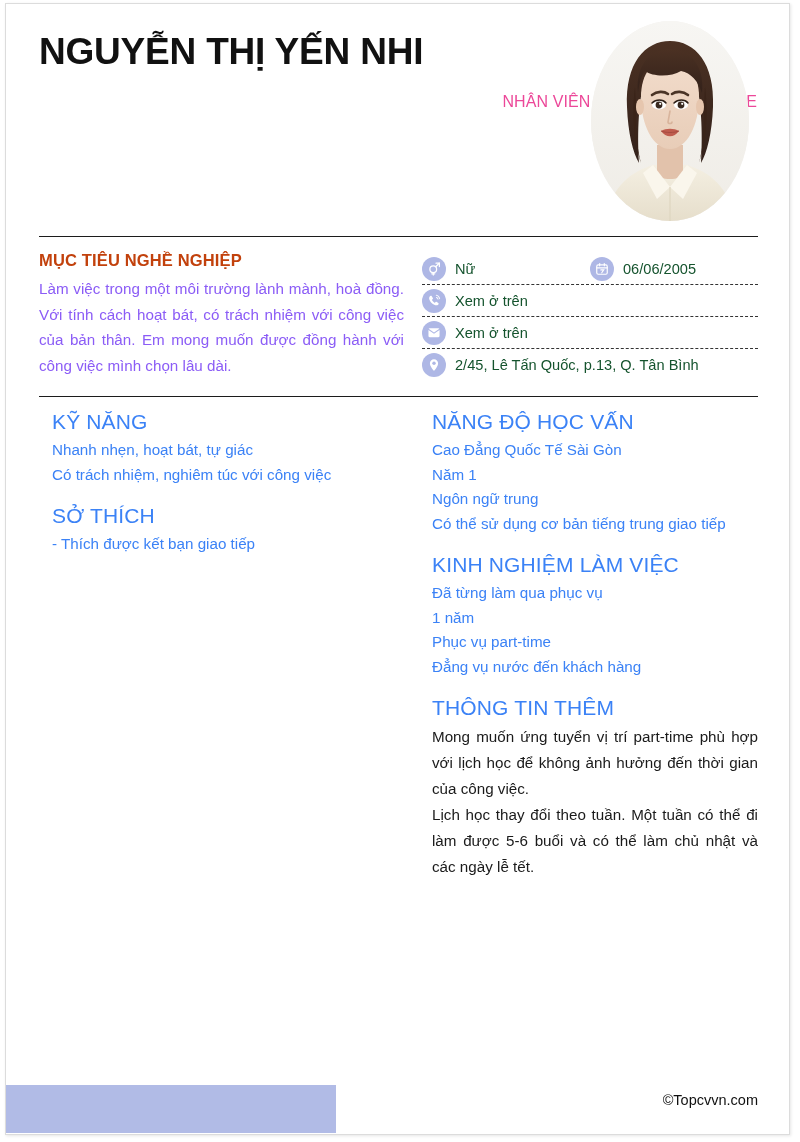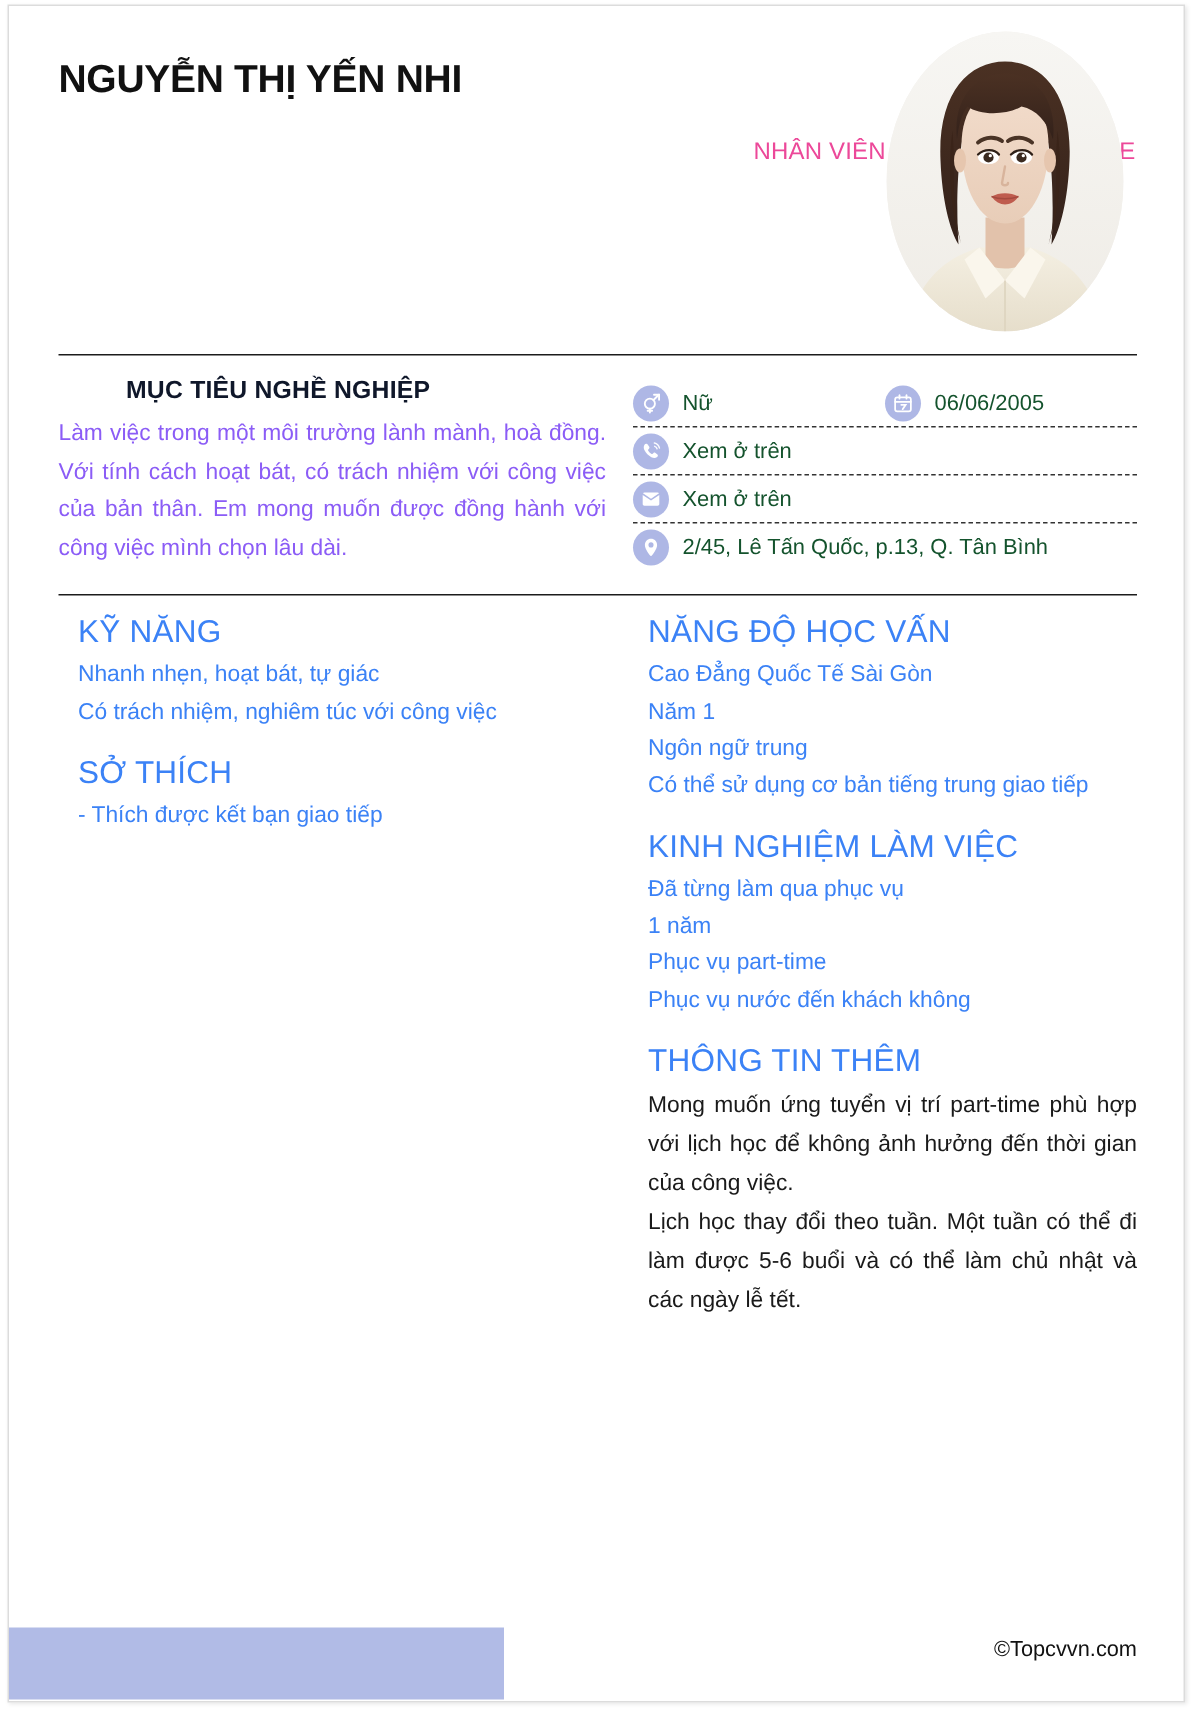--- a/index.html
+++ b/index.html
@@ -24,21 +24,21 @@
     overflow: hidden;
   }
 
   
   .header {
     position: relative;
     padding: 22px 32px 0 33px;
     height: 232px;
   }
   .name {
-    font-size: 26px;
+    font-size: 37px;
     font-weight: bold;
     line-height: 52px;
     letter-spacing: -0.2px;
     color: #111111;
     width: 470px;
   }
   .job-title {
     margin-top: 11px;
     font-size: 16px;
     line-height: 26px;
@@ -70,24 +70,23 @@
     display: flex;
     padding: 0 31px 0 33px;
     margin-top: 14px;
   }
   .col-left-top { width: 383px; padding-right: 18px; }
   .col-right-top { flex: 1; padding-top: 2px; }
 
   .sec-head {
     font-size: 16.5px;
     font-weight: bold;
-    color: #0f172a;
+    color: #c2410c;
     letter-spacing: 0.15px;
     margin-bottom: 6px;
-    margin-left: 45px;
   }
   .body-text {
     font-size: 15.2px;
     line-height: 25.5px;
     color: #8b5cf6;
   }
   .body-text.justify { text-align: justify; }
 
   
   .contact-row {
@@ -351,21 +350,21 @@
         <div class="line-item">Năm 1</div>
         <div class="line-item">Ngôn ngữ trung</div>
         <div class="line-item">Có thể sử dụng cơ bản tiếng trung giao tiếp</div>
       </div>
 
       <div class="block">
         <div class="block-head">KINH NGHIỆM LÀM VIỆC</div>
         <div class="line-item">Đã từng làm qua phục vụ</div>
         <div class="line-item">1 năm</div>
         <div class="line-item">Phục vụ part-time</div>
-        <div class="line-item">Phục vụ nước đến khách không</div>
+        <div class="line-item">Đẳng vụ nước đến khách hàng</div>
       </div>
 
       <div class="block">
         <div class="block-head">THÔNG TIN THÊM</div>
         <div class="para">Mong muốn ứng tuyển vị trí part-time phù hợp với lịch học để không ảnh hưởng đến thời gian của công việc.</div>
         <div class="para">Lịch học thay đổi theo tuần. Một tuần có thể đi làm được 5-6 buổi và có thể làm chủ nhật và các ngày lễ tết.</div>
       </div>
 
     </div>
   </div>

